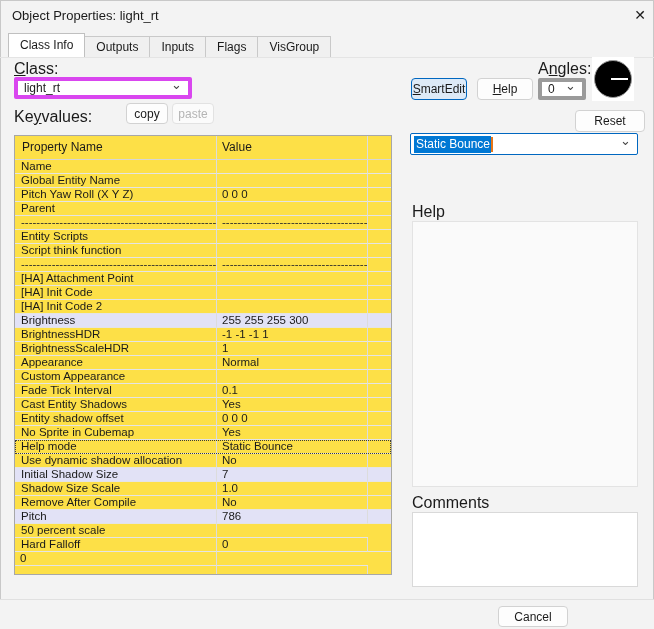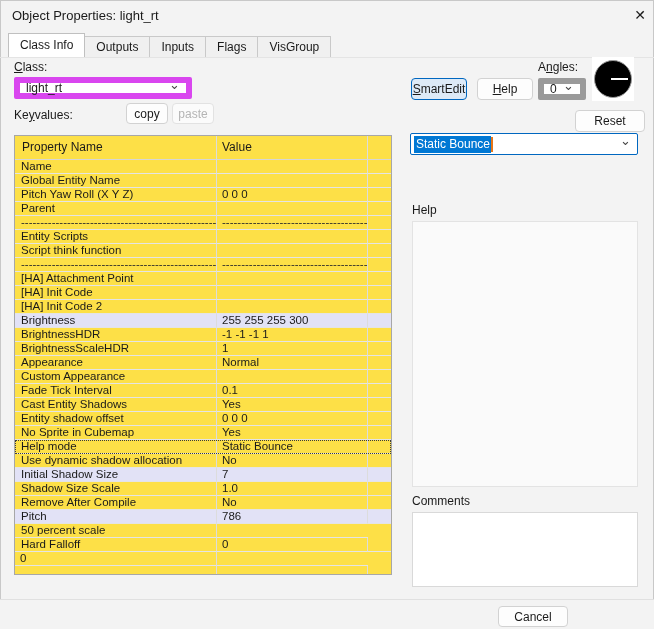--- a/index.html
+++ b/index.html
@@ -21,26 +21,26 @@
 
   
   .tabbar{left:8px;top:34px;height:23px;display:flex;align-items:flex-end;}
   .tab{height:20px;line-height:20px;padding:0 11px;font-size:12px;background:#f0f0f0;
        border:1px solid #c9c9c9;border-bottom:none;margin-right:-1px;color:#1a1a1a;}
   .tab.active{height:23px;line-height:22px;background:#ffffff;position:relative;z-index:2;
        border:1px solid #c0c0c0;border-bottom:none;}
   .pageline{left:0;top:57px;width:654px;height:1px;background:#e4e4e4;}
 
   
-  .label{font-size:12px;}
+  .label{font-size:16px;}
   .btn{background:#fdfdfd;border:1px solid #d2d2d2;border-radius:4px;font-size:12px;
        display:flex;align-items:center;justify-content:center;box-sizing:border-box;}
   .btn.disabled{color:#b5b5b5;border-color:#e2e2e2;background:#fbfbfb;}
   .btn.accent{border-color:#0067c0;background:#ddeaf7;}
-  .combo{background:#ffffff;border:6px solid #d946ef;border-radius:2px;box-sizing:border-box;
+  .combo{background:#ffffff;border:4px solid #d946ef;border-radius:2px;box-sizing:border-box;
        font-size:12px;display:flex;align-items:center;padding:0 6px;}
   .combo .chev{margin-left:auto;color:#464646;font-size:13px;line-height:10px;transform:translateY(-3px);}
 
   
   .class-label{left:14px;top:60px;}
   .class-combo{left:14px;top:77px;width:178px;height:22px;}
   .keyvalues-label{left:14px;top:108px;}
   .copy-btn{left:126px;top:103px;width:42px;height:21px;}
   .paste-btn{left:172px;top:103px;width:42px;height:21px;}
 

